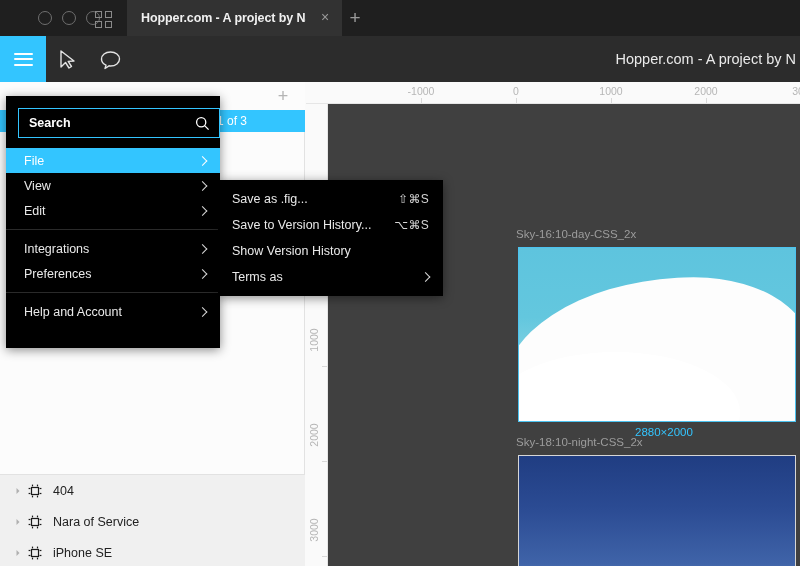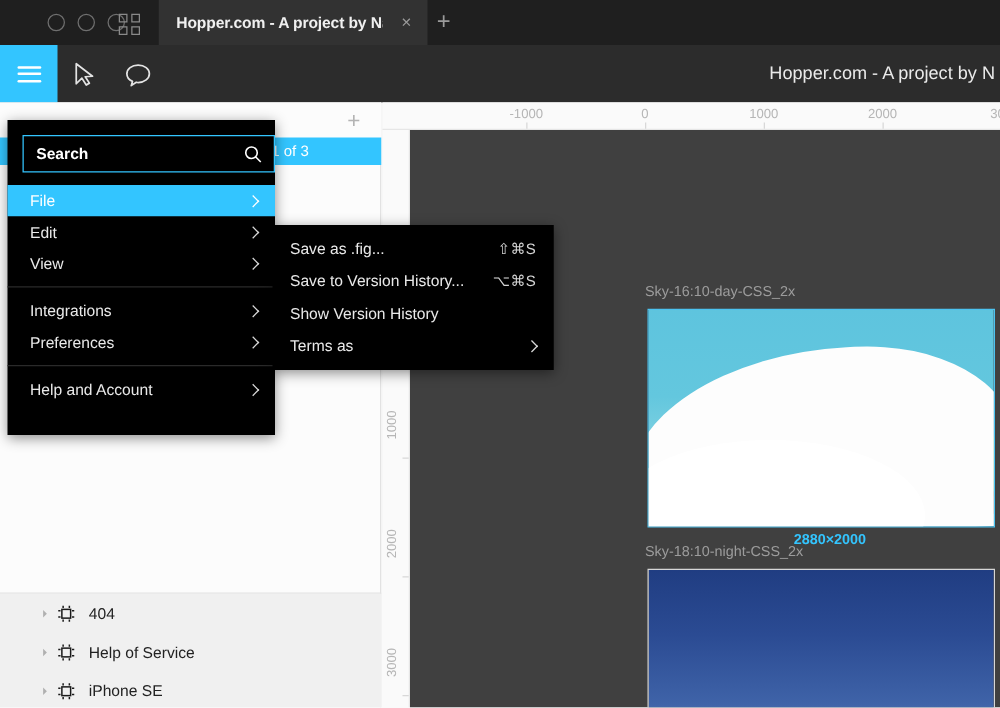--- a/index.html
+++ b/index.html
@@ -96,21 +96,21 @@
   }
   .panel-divider {
     position: absolute; left: 0; top: 392px; width: 305px; height: 1px; background: #e2e2e2;
   }
   .layers {
     position: absolute; left: 0; top: 393px; width: 305px; height: 91px;
     background: #f0f0f0;
   }
   .layer-row {
     position: relative; height: 31px; display: flex; align-items: center;
-    padding-left: 30px;
+    padding-left: 12px;
   }
   .layer-caret {
     width: 12px; height: 12px; flex: 0 0 12px;
     color: #a8a8a8; font-size: 8px; line-height: 12px;
   }
   .frame-icon { width: 14px; height: 14px; flex: 0 0 14px; margin-left: 4px; position: relative; }
   .layer-label { font-size: 12.5px; color: #222; margin-left: 11px; white-space: nowrap; }
 
   
   .canvas {
@@ -151,21 +151,21 @@
     position: absolute; left: 22px; top: 22px; width: 472px; height: 18px; background: #fafafa;
   }
 
   .frame-label {
     position: absolute; font-size: 11.5px; color: #9c9c9c; white-space: nowrap;
   }
   .art-frame {
     position: absolute; border: 1px solid #4cc3f0; overflow: hidden;
   }
   .dim-label {
-    position: absolute; font-size: 11.5px; color: #33c5ff; font-weight: bold;
+    position: absolute; font-size: 11.5px; color: #33c5ff; font-weight: normal;
     white-space: nowrap;
   }
 
   
   .sky-day { position: absolute; inset: 0; background: linear-gradient(180deg,#5ec4de 0%,#63c7de 40%,#8fd6e3 75%,#bfe6ec 100%); }
   .cloud-day {
     position: absolute; left: -6%; bottom: -4%; width: 112%; height: 86%;
     background: #fdfdfd;
     border-radius: 58% 40% 0 0 / 70% 52% 0 0;
     transform: rotate(-3deg);
@@ -338,21 +338,21 @@
             <line x1="4.5" y1="0.6" x2="4.5" y2="2.4" stroke="#1a1a1a" stroke-width="1.2"></line>
             <line x1="9.5" y1="0.6" x2="9.5" y2="2.4" stroke="#1a1a1a" stroke-width="1.2"></line>
             <line x1="4.5" y1="11.6" x2="4.5" y2="13.4" stroke="#1a1a1a" stroke-width="1.2"></line>
             <line x1="9.5" y1="11.6" x2="9.5" y2="13.4" stroke="#1a1a1a" stroke-width="1.2"></line>
             <line x1="0.6" y1="4.5" x2="2.4" y2="4.5" stroke="#1a1a1a" stroke-width="1.2"></line>
             <line x1="0.6" y1="9.5" x2="2.4" y2="9.5" stroke="#1a1a1a" stroke-width="1.2"></line>
             <line x1="11.6" y1="4.5" x2="13.4" y2="4.5" stroke="#1a1a1a" stroke-width="1.2"></line>
             <line x1="11.6" y1="9.5" x2="13.4" y2="9.5" stroke="#1a1a1a" stroke-width="1.2"></line>
           </svg>
         </div>
-        <div class="layer-label">Help of Service</div>
+        <div class="layer-label">Nara of Service</div>
       </div>
 
       <div class="layer-row">
         <div class="layer-caret">
           <svg width="12" height="12" viewBox="0 0 12 12">
               <path d="M4.5 3 L7.5 6 L4.5 9 Z" fill="#b0b0b0"></path>
             </svg>
         </div>
         <div class="frame-icon">
           <svg width="14" height="14" viewBox="0 0 14 14">
@@ -435,25 +435,25 @@
           </svg>
         </span>
       </div>
     </div>
 
     <div class="mi sel">
       <span>File</span>
       <span class="arrow"></span>
     </div>
     <div class="mi">
+      <span>View</span>
+      <span class="arrow"></span>
+    </div>
+    <div class="mi">
       <span>Edit</span>
-      <span class="arrow"></span>
-    </div>
-    <div class="mi">
-      <span>View</span>
       <span class="arrow"></span>
     </div>
 
     <div class="msep"></div>
 
     <div class="mi">
       <span>Integrations</span>
       <span class="arrow"></span>
     </div>
     <div class="mi">

